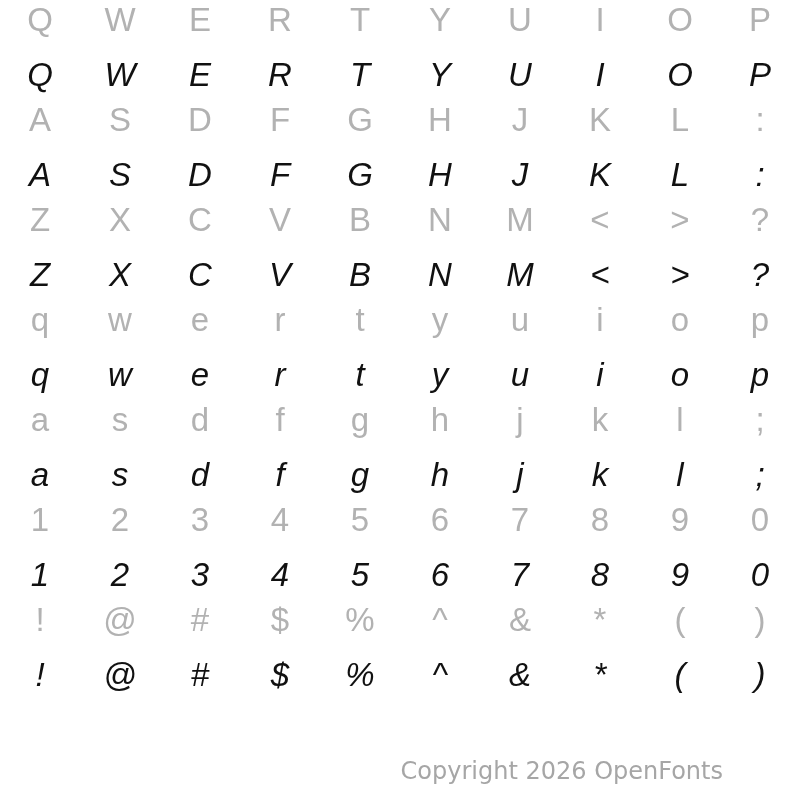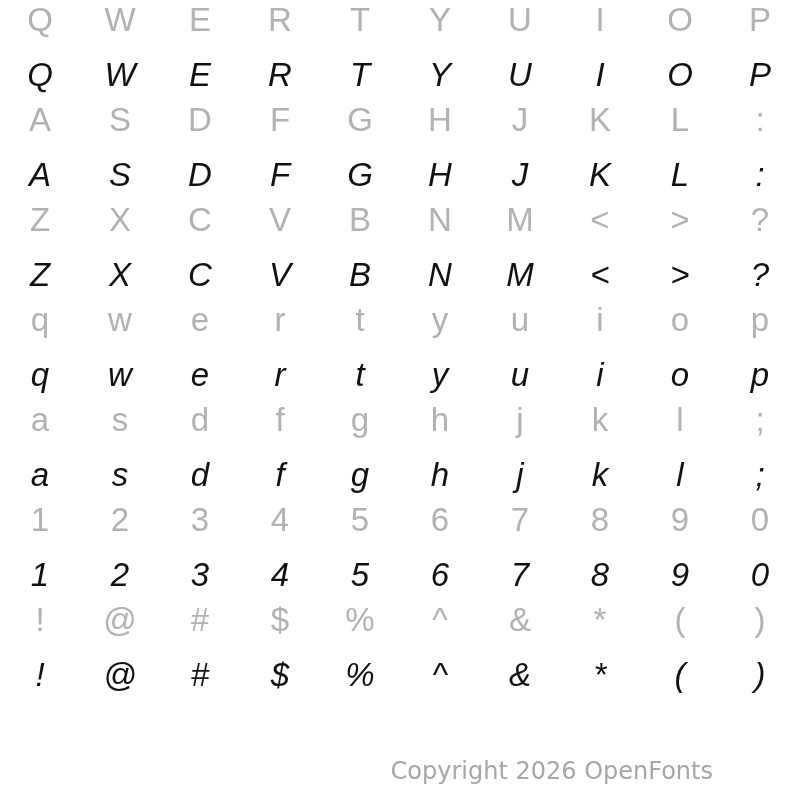--- a/index.html
+++ b/index.html
@@ -45,21 +45,21 @@
     font-family:"Liberation Sans","DejaVu Sans",sans-serif;
   }
   .glyph-cell{
     display:block;
     text-align:center;
     overflow:visible;
   }
   .copyright{
     position:absolute;
     top:756px;
-    right:87px;
+    right:77px;
     font-size:24px;
     line-height:30px;
     color:var(--copy-gray);
     font-family:"DejaVu Sans","Liberation Sans",sans-serif;
   }
 </style>
 </head>
 <body>
 
 <main class="sheet">

